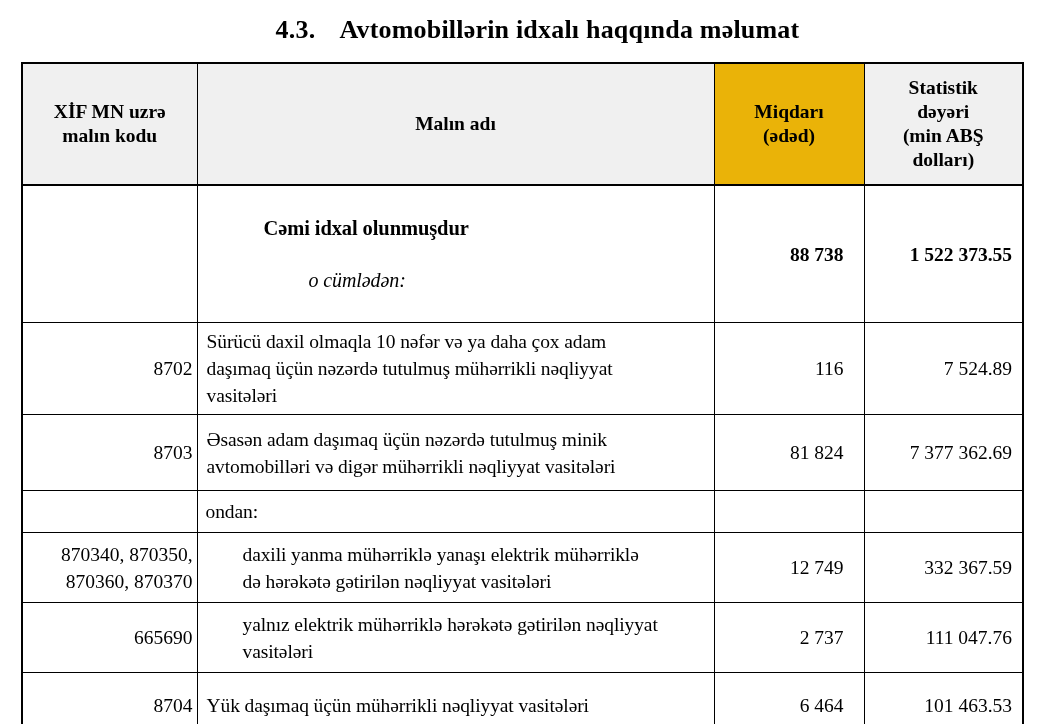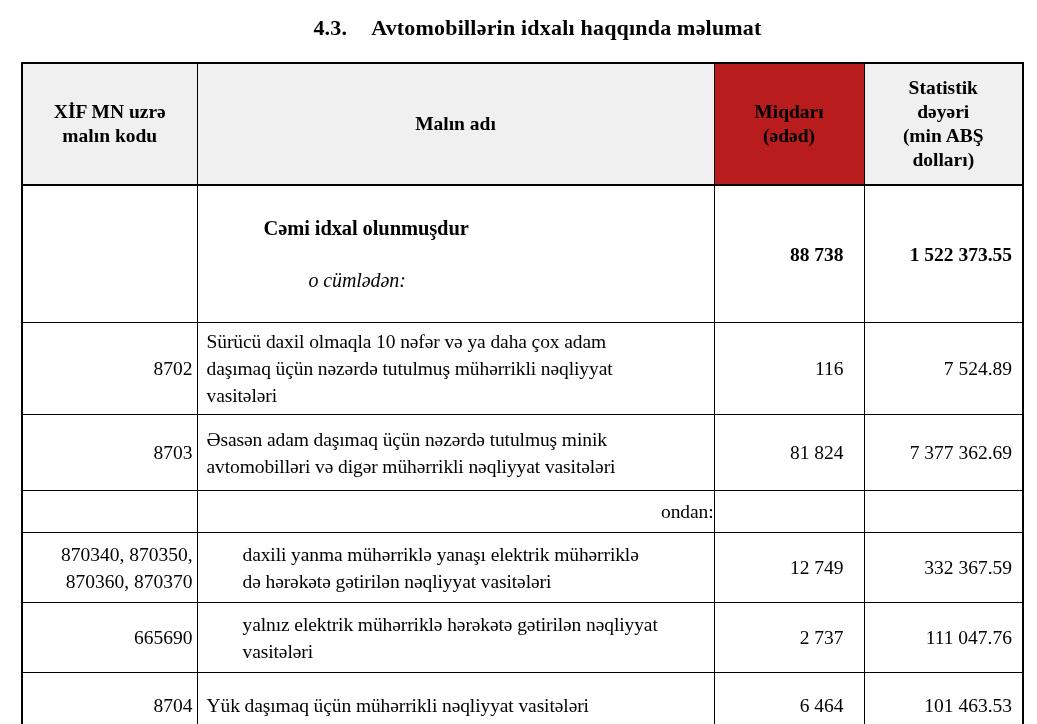--- a/index.html
+++ b/index.html
@@ -18,21 +18,21 @@
   .doc-title {
     position: absolute;
     top: 15px; left: 0;
     width: calc(100% - 38px);
     margin-left: 38px;
     display: flex;
     justify-content: center;
     align-items: baseline;
     gap: 24px;
     font-weight: bold;
-    font-size: 22px;
+    font-size: 26px;
     letter-spacing: 0.2px;
   }
   table.import-table {
     position: absolute;
     left: 21px; top: 62px;
     width: 1001px;
     table-layout: fixed;
     border-collapse: collapse;
     border: 2.5px solid #000;
   }
@@ -66,21 +66,21 @@
     font-size: 20.5px;
     line-height: 26px;
     padding-left: 60px;
   }
   .summary-sub {
     font-style: italic;
     font-size: 20px;
     line-height: 25px;
     padding-left: 105px;
   }
-  tr.subhead td.name { text-align: right; padding: 2px 0; }
+  tr.subhead td.name { text-align: left; padding: 2px 8px; }
   tr.indent td.name { padding-left: 45px; }
 </style>
 </head>
 <body style="background: rgb(255, 255, 255); color: rgb(0, 0, 0);">
 
 <div class="page">
 
   <div class="doc-title">
     <span>4.3.</span>
     <span>Avtomobillərin idxalı haqqında məlumat</span>
@@ -91,21 +91,21 @@
       <col style="width:175px">
       <col style="width:517px">
       <col style="width:150px">
       <col style="width:159px">
     </colgroup>
     <thead>
       <tr style="height:100px">
         <th style="background: rgb(240, 240, 240);">XİF MN uzrə
 malın kodu</th>
         <th style="background: rgb(240, 240, 240);">Malın adı</th>
-        <th style="background: #b91c1c;">Miqdarı
+        <th style="background: #eab308;">Miqdarı
 (ədəd)</th>
         <th style="background: rgb(240, 240, 240);">Statistik
 dəyəri
 (min ABŞ
 dolları)</th>
       </tr>
     </thead>
     <tbody>
       <tr class="summary" style="height:78px">
         <td class="code"></td>

